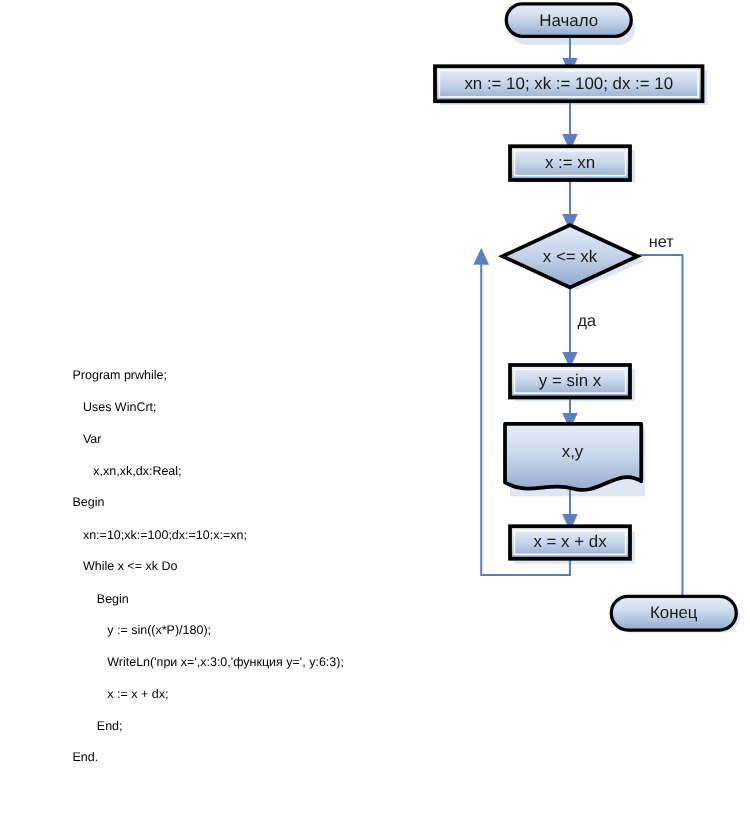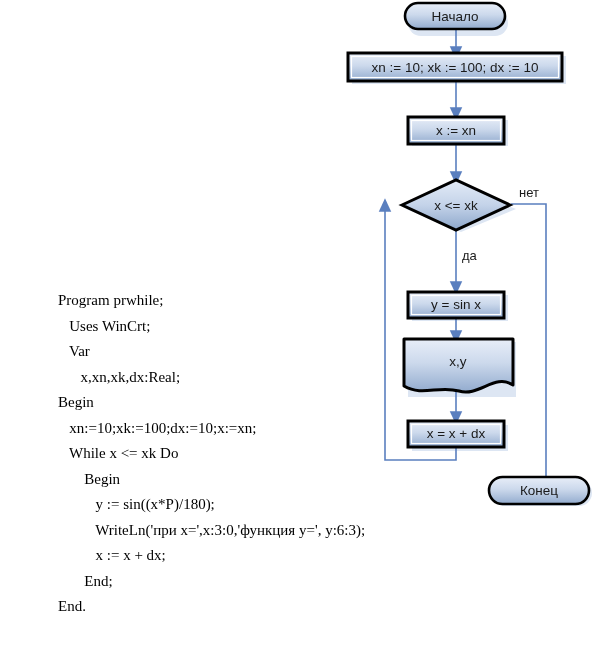--- a/index.html
+++ b/index.html
@@ -14,22 +14,22 @@
     overflow: hidden;
     font-family: "Liberation Sans", sans-serif;
   }
 
   
   #code-listing {
     position: absolute;
     left: 58px;
     top: 288px;
     width: 430px;
-    font-family: Liberation Serif, serif;
-    font-size: 15px;
+    font-family: Liberation Sans, sans-serif;
+    font-size: 10px;
     line-height: 25.5px;
     color: #000000;
     white-space: pre;
     letter-spacing: 0px;
   }
   #code-listing .code-line { display: block; height: 25.5px; }
 
   
   #flowchart {
     position: absolute;

